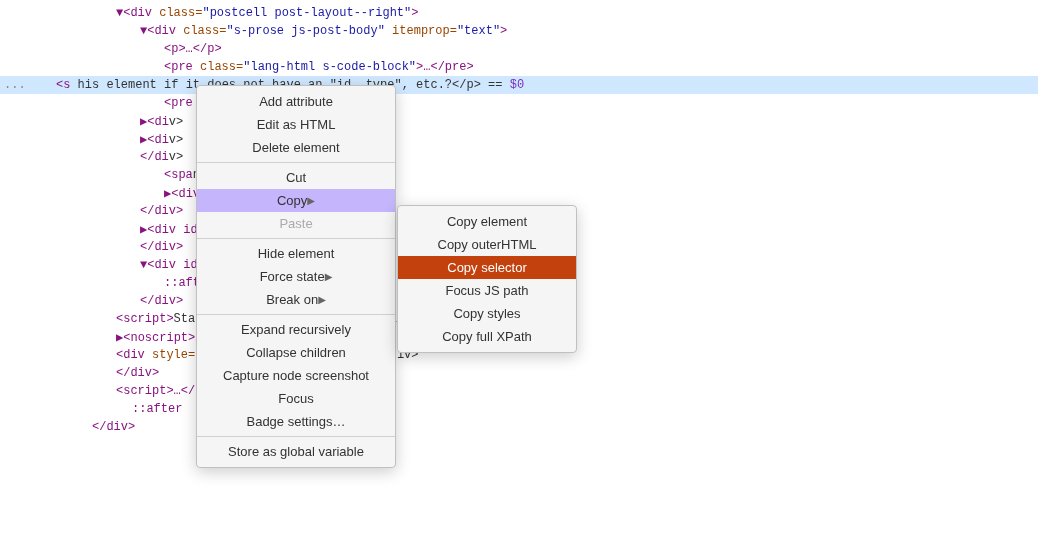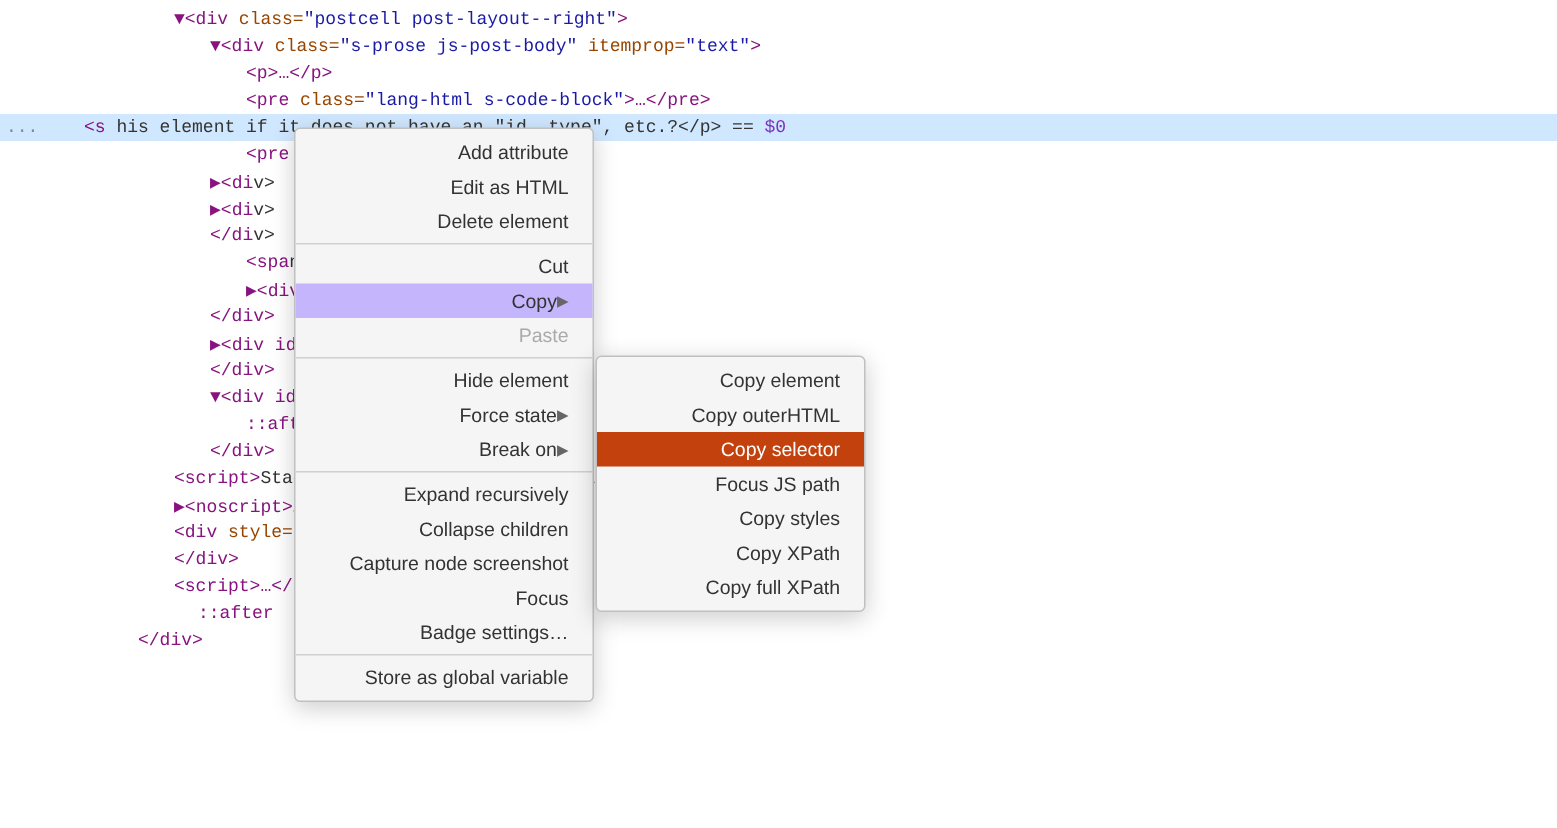--- a/index.html
+++ b/index.html
@@ -57,21 +57,21 @@
       border-radius: 4px;
       box-shadow: 0 4px 16px rgba(0,0,0,0.2);
       z-index: 100;
       min-width: 200px;
       padding: 4px 0;
     }
 
     .menu-item {
       display: flex;
       align-items: center;
-      justify-content: flex-end;
+      justify-content: center;
       padding: 4px 16px;
       cursor: pointer;
       font-family: -apple-system, BlinkMacSystemFont, 'Segoe UI', sans-serif;
       font-size: 13px;
       color: #333;
       white-space: nowrap;
     }
 
     .menu-item.active {
       background: #c2410c;
@@ -96,21 +96,20 @@
 
     .submenu {
       position: absolute;
       background: #f5f5f5;
       border: 1px solid #c0c0c0;
       border-radius: 4px;
       box-shadow: 0 4px 16px rgba(0,0,0,0.2);
       z-index: 101;
       min-width: 180px;
       padding: 4px 0;
-      margin-top: 32px;
     }
 
     
     .c-tag { color: #881280; }
     .c-attr { color: #994500; }
     .c-val { color: #1a1aa6; }
     .c-text { color: #333; }
     .c-gray { color: #888; }
   </style>
 </head>
@@ -363,20 +362,17 @@
     <div class="menu-item active">
       <span>Copy selector</span>
     </div>
     <div class="menu-item">
       <span>Focus JS path</span>
     </div>
     <div class="menu-item">
       <span>Copy styles</span>
     </div>
     <div class="menu-item">
-      <span>Copy XPath</span>
-    </div>
-    <div class="menu-item">
       <span>Copy full XPath</span>
     </div>
   </div>
 
 </div>
 
 </body></html>

